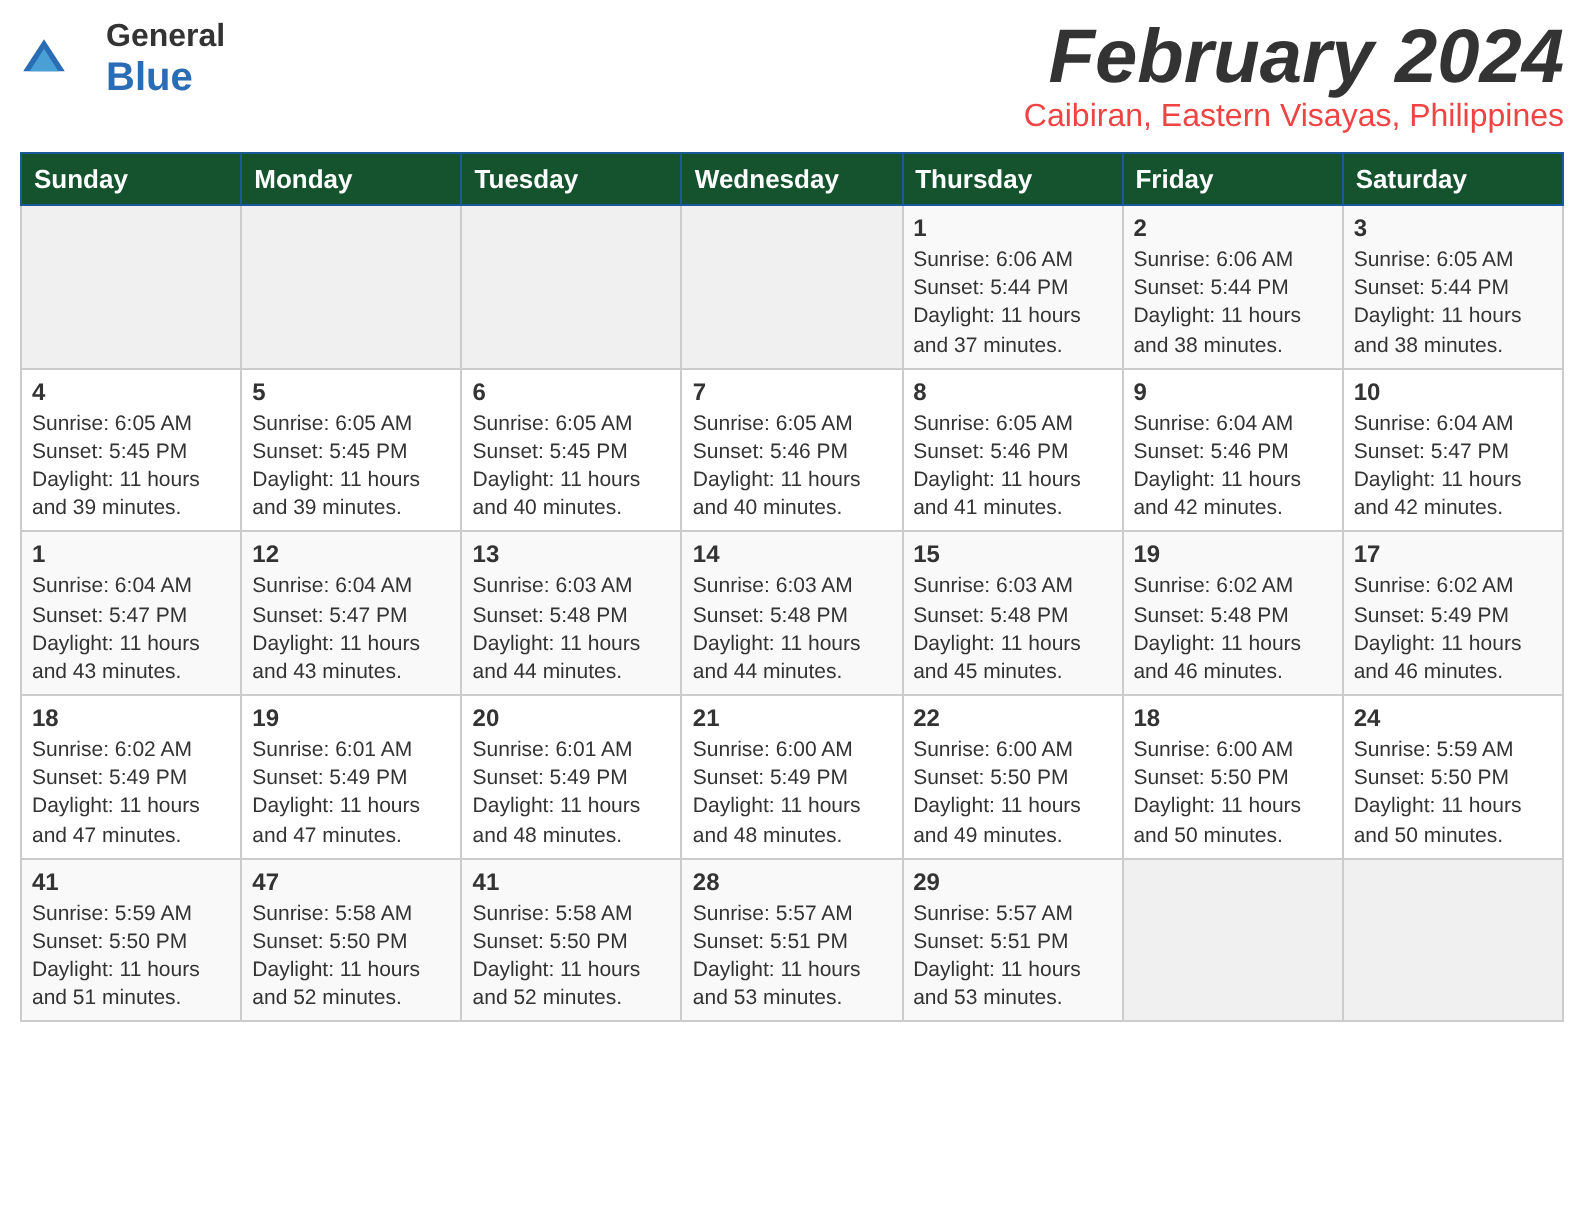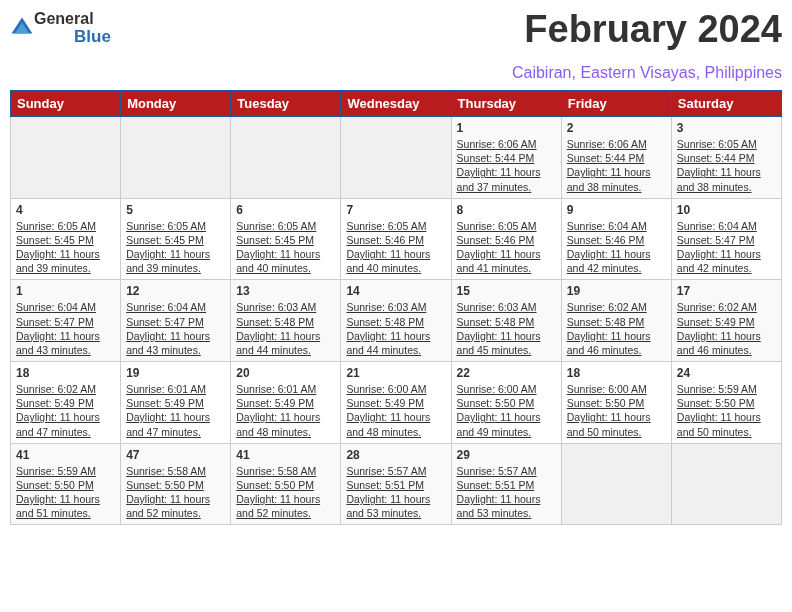--- a/index.html
+++ b/index.html
@@ -12,63 +12,63 @@
     }
     .header {
       display: flex;
       justify-content: space-between;
       align-items: flex-start;
       margin-bottom: 8px;
     }
     .logo {
       display: flex;
       align-items: center;
-      gap: 0;
+      gap: 19px;
     }
     .logo-text {
       display: flex;
       flex-direction: column;
       line-height: 1.1;
     }
     .logo-general {
       font-size: 16px;
       font-weight: bold;
       color: #333;
     }
     .logo-blue {
-      font-size: 17px;
+      font-size: 20px;
       font-weight: bold;
       color: #2a6db5;
-      margin-left: 40px;
     }
     .logo-icon {
       width: 24px;
       height: 24px;
     }
     .title-area {
       text-align: right;
     }
     .month-year {
       font-size: 38px;
       font-weight: bold;
       color: #333;
       line-height: 1;
+      font-style: italic;
     }
     .location {
       font-size: 16px;
-      color: #8b5cf6;
-      margin-top: 16px;
+      color: #ef4444;
+      margin-top: 2px;
     }
     .calendar {
       width: 100%;
       border-collapse: collapse;
       border: 1px solid #ccc;
     }
     .calendar th {
-      background: #b91c1c;
+      background: #14532d;
       color: #fff;
       text-align: left;
       padding: 5px 6px;
       font-size: 13px;
       border: 1px solid #1a5a9a;
     }
     .calendar td {
       vertical-align: top;
       padding: 4px 5px;
       border: 1px solid #ccc;
@@ -87,21 +87,20 @@
     .day-number {
       font-weight: bold;
       font-size: 12px;
       display: block;
       margin-bottom: 2px;
     }
     .cell-info {
       font-size: 10.5px;
       line-height: 1.35;
       color: #333;
-      text-decoration: underline;
     }
     .empty-cell {
       background: #f0f0f0 !important;
     }
   </style>
 </head>
 <body>
 
 <div class="header">
   <div class="logo">

